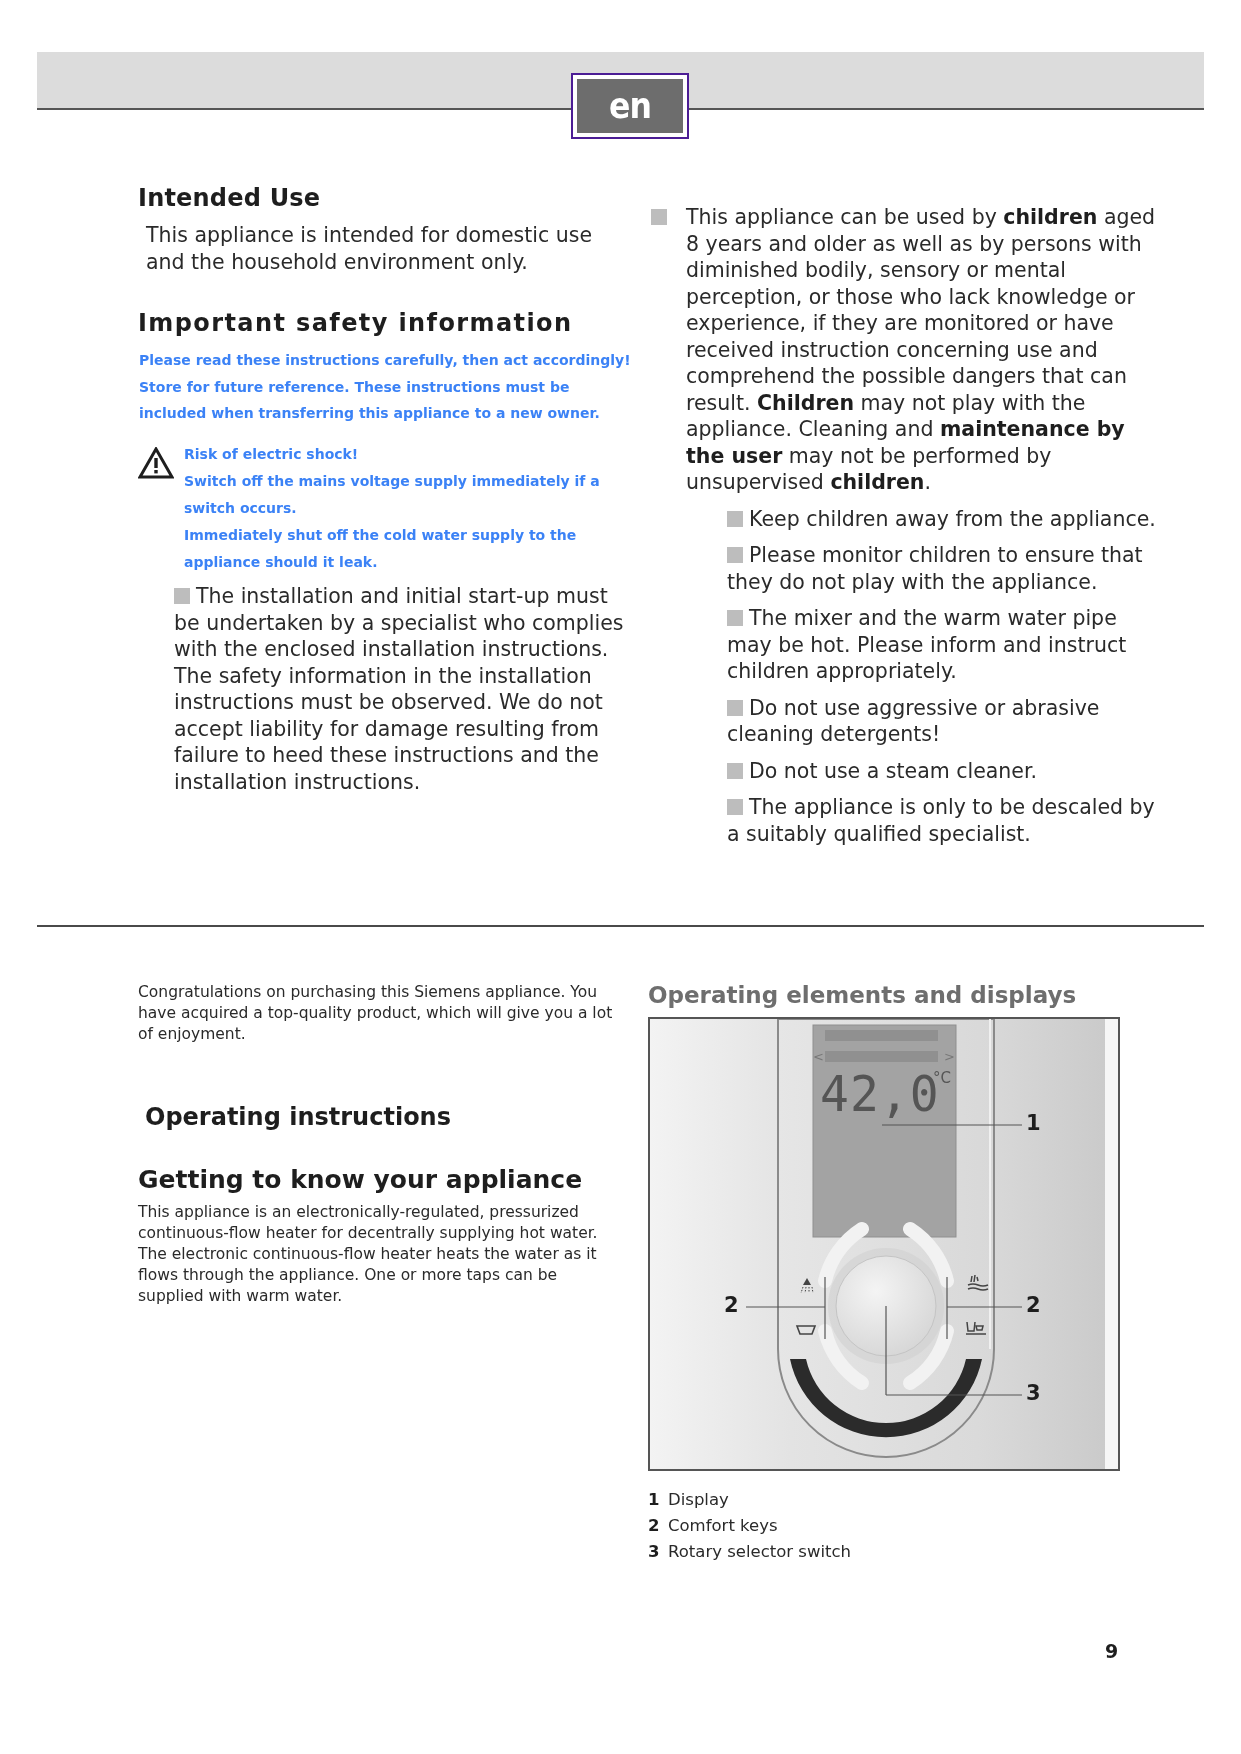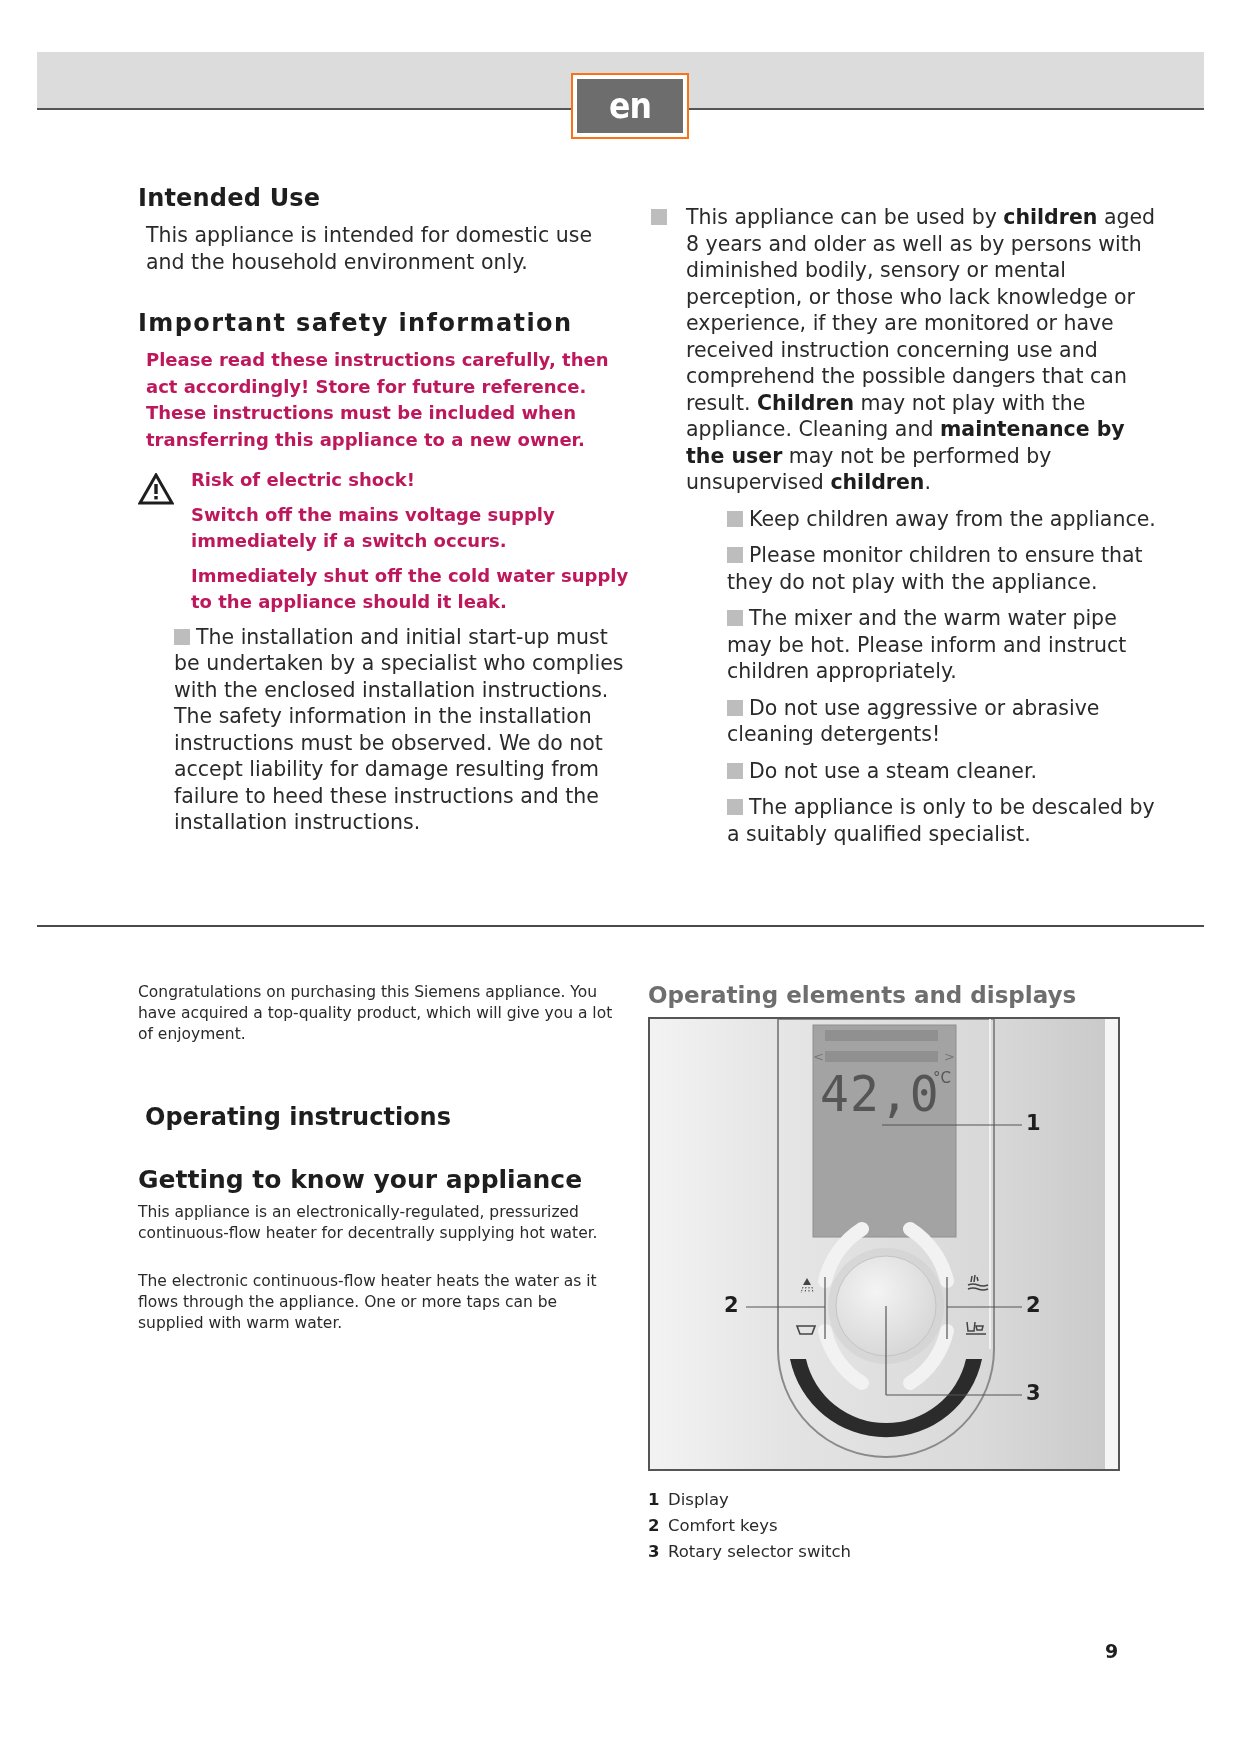--- a/index.html
+++ b/index.html
@@ -7,36 +7,36 @@
     width:1241px; height:1754px; position:relative; overflow:hidden;
     background:#ffffff; color:#1e1e1e;
     font-family:"DejaVu Sans", "Liberation Sans", sans-serif;
   }
   .header-band {
     position:absolute; left:37px; top:52px; width:1167px; height:56px;
     background:#dcdcdc; border-bottom:2px solid #555;
   }
   .lang-tab {
     position:absolute; left:571px; top:73px; width:118px; height:66px;
-    background:#fff; border:2px solid #f97316; box-sizing:border-box;
+    background:#fff; border:2px solid #4c1d95; box-sizing:border-box;
   }
   .lang-tab-inner {
     position:absolute; left:4px; top:4px; right:4px; bottom:4px;
     background:#6d6d6d; color:#fff; font-weight:bold; font-size:35px;
     display:flex; align-items:center; justify-content:center;
     font-family:"DejaVu Sans Condensed","DejaVu Sans", sans-serif;
     letter-spacing:-1px;
   }
   .col { position:absolute; }
   .left-top { left:138px; top:184px; width:500px; }
   .right-top { left:651px; top:196px; width:520px; }
   h2.sec { font-size:24px; font-weight:bold; margin:0 0 10px 0; color:#1e1e1e; letter-spacing:0.2px; }
   h2.sec.wide { letter-spacing:1.4px; }
   p.body-lg { font-size:20.5px; line-height:26.5px; margin:8px; color:#2a2a2a; }
-  p.bold-lg { font-size:18px; line-height:26.5px; margin:8px; font-weight:bold; color:#be185d; }
+  p.bold-lg { font-size:14px; line-height:26.5px; margin:1px; font-weight:bold; color:#3b82f6; }
   .warn { position:relative; padding-left:45px; margin-top:14px; }
   .warn-icon { position:absolute; left:0; top:6px; width:36px; height:32px; }
   .bullet-sq {
     display:inline-block; width:16px; height:16px; background:#bdbdbd;
     margin-right:6px; vertical-align:-1px;
   }
   .bullet-block { margin-top:8px;padding-left:44px; }
   .indent-bullets { padding-left:28px; margin-top:8px; }
   .right-bullet-first { position:relative; padding-left:27px; }
   .right-bullet-first .bullet-sq { position:absolute; left:0; top:5px; }
@@ -125,21 +125,21 @@
   </div>
 </div>
 
 <div class="divider"></div>
 
 <div class="col left-bottom">
   <p class="small">Congratulations on purchasing this Siemens appliance. You have acquired a top-quality product, which will give you a lot of enjoyment.</p>
   <h1 class="big" style="margin-top:58px;">Operating instructions</h1>
   <h2 class="mid" style="margin-top:34px;">Getting to know your appliance</h2>
   <p class="small" style="margin-top:8px;">This appliance is an electronically-regulated, pressurized continuous-flow heater for decentrally supplying hot water.</p>
-  <p class="small" style="margin-top:27px;">The electronic continuous-flow heater heats the water as it flows through the appliance. One or more taps can be supplied with warm water.</p>
+  <p class="small" style="margin-top:0;">The electronic continuous-flow heater heats the water as it flows through the appliance. One or more taps can be supplied with warm water.</p>
 </div>
 
 <div class="fig-title">Operating elements and displays</div>
 <div class="figure">
   <svg width="468" height="450" viewBox="0 0 468 450" style="position:absolute;left:0;top:0;">
     <defs>
       <linearGradient id="panelGrad" x1="0" x2="1" y1="0" y2="0">
         <stop offset="0" stop-color="#e6e6e6"></stop>
         <stop offset="1" stop-color="#d8d8d8"></stop>
       </linearGradient>

